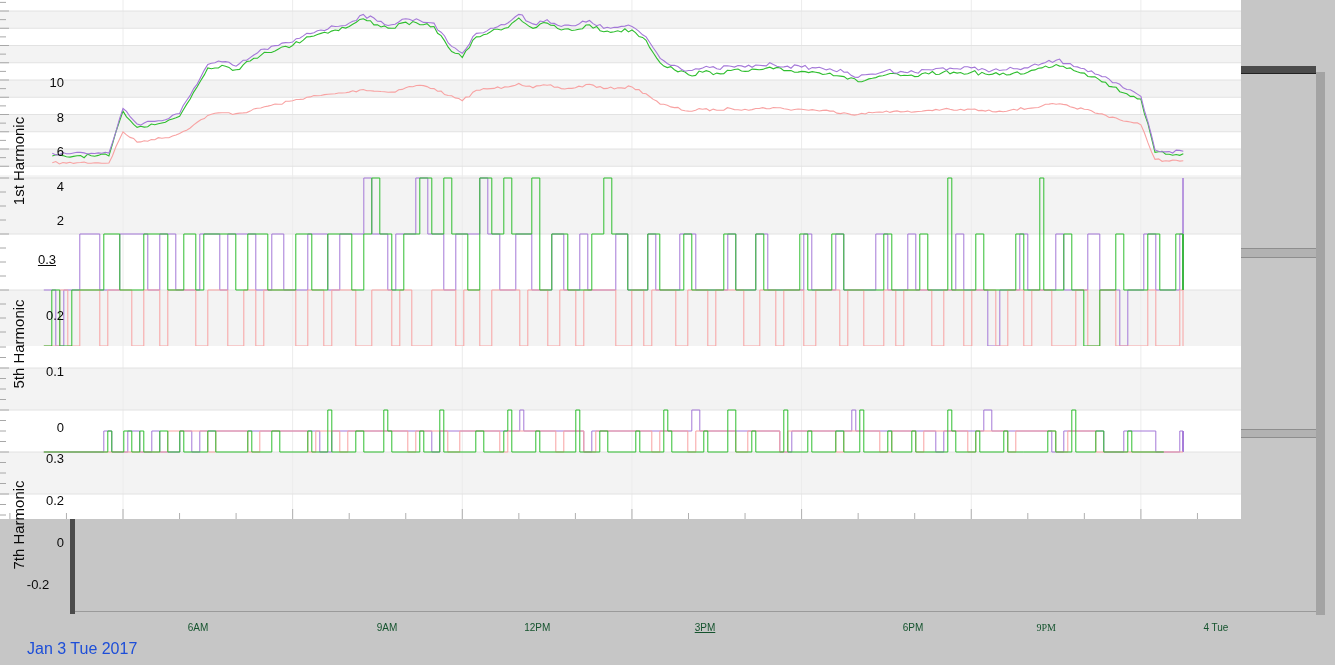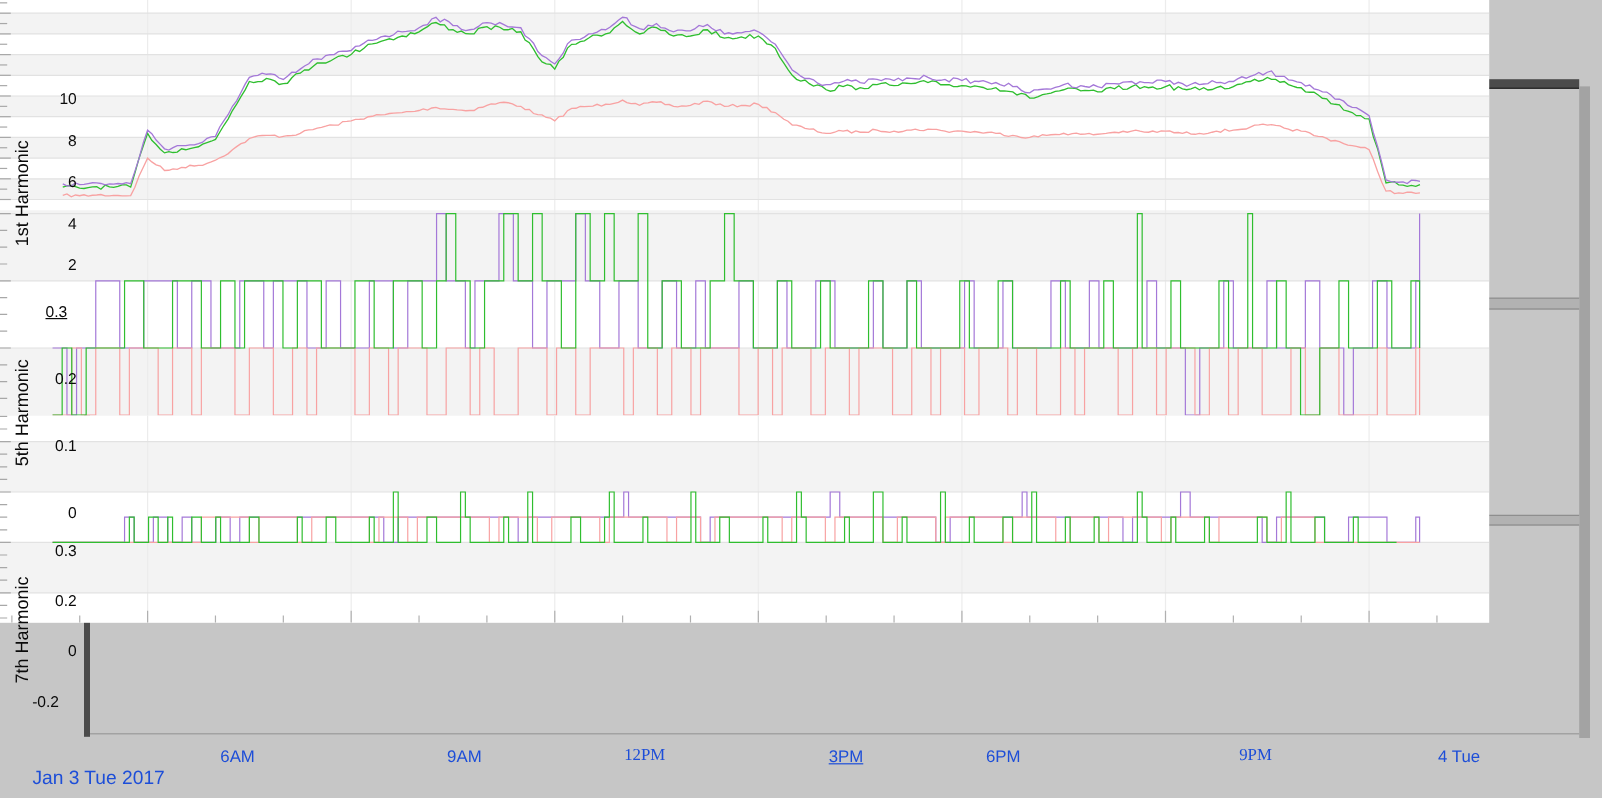--- a/index.html
+++ b/index.html
@@ -16,21 +16,21 @@
   
   #frame-top{left:70px;top:66px;width:1246px;height:7px;background:#4b4b4b;border-bottom:1px solid #222;}
   #frame-left{left:70px;top:66px;width:5px;height:548px;background:#4b4b4b;}
   #frame-right-shadow{left:1316px;top:72px;width:9px;height:543px;background:#a3a3a3;}
   #frame-bottom-line{left:75px;top:611px;width:1241px;height:1px;background:#9a9a9a;}
   .divider{left:75px;width:1241px;background:#b2b2b2;border-top:1px solid #8e8e8e;border-bottom:1px solid #8e8e8e;}
   #divider-1{top:248px;height:8px;}
   #divider-2{top:429px;height:7px;}
   svg.plot{left:75px;background:#ffffff;display:block;}
   .ylab{width:52px;text-align:right;font-size:13px;color:#0a0a0a;}
-  .xlab{width:70px;text-align:center;font-size:14px;color:#1d4ed8;top:622px;}
+  .xlab{width:70px;text-align:center;font-size:10px;color:#14532d;top:622px;}
   .axis-title{width:170px;height:20px;text-align:center;font-size:15px;color:#0a0a0a;
               transform:rotate(-90deg);transform-origin:center center;}
   #date-label{left:27px;top:640px;font-size:16px;color:#1d4ed8;}
 </style>
 </head>
 <body>
 
 <div class="abs" id="file-stamp">1/3/2017 6:07, 8.857</div>
 <div class="abs" id="chart-title">1st, 5th and 7th Harmonic</div>
 
@@ -203,20 +203,20 @@
     <div class="abs ylab" style="left: 12px; top: 308px;">0.2</div>
     <div class="abs ylab" style="left: 4px; top: 252px; text-decoration: underline;">0.3</div>
     <div class="abs axis-title" style="left: -65px; top: 333.5px;">5th Harmonic</div>
     <div class="abs ylab" style="left: 12px; top: 577px; text-align: center;">-0.2</div>
     <div class="abs ylab" style="left: 12px; top: 535px;">0</div>
     <div class="abs ylab" style="left: 12px; top: 493px;">0.2</div>
     <div class="abs ylab" style="left: 12px; top: 451px;">0.3</div>
     <div class="abs axis-title" style="left: -65px; top: 514.5px;">7th Harmonic</div>
     <div class="abs xlab" style="left: 163px;">6AM</div>
     <div class="abs xlab" style="left: 352px;">9AM</div>
-    <div class="abs xlab" style="left: 502.3px; font-family: Liberation Serif, serif;">12PM</div>
+    <div class="abs xlab" style="left: 502.3px;">12PM</div>
     <div class="abs xlab" style="left: 670px; text-decoration: underline;">3PM</div>
-    <div class="abs xlab" style="left: 801px;">6PM</div>
+    <div class="abs xlab" style="left: 878px;">6PM</div>
     <div class="abs xlab" style="left: 1011.25px; font-family: Liberation Serif, serif;">9PM</div>
     <div class="abs xlab" style="left: 1180.9px;">4 Tue</div>
   </div>
 
 <div class="abs" id="date-label">Jan 3 Tue 2017</div>
 
 </body></html>

